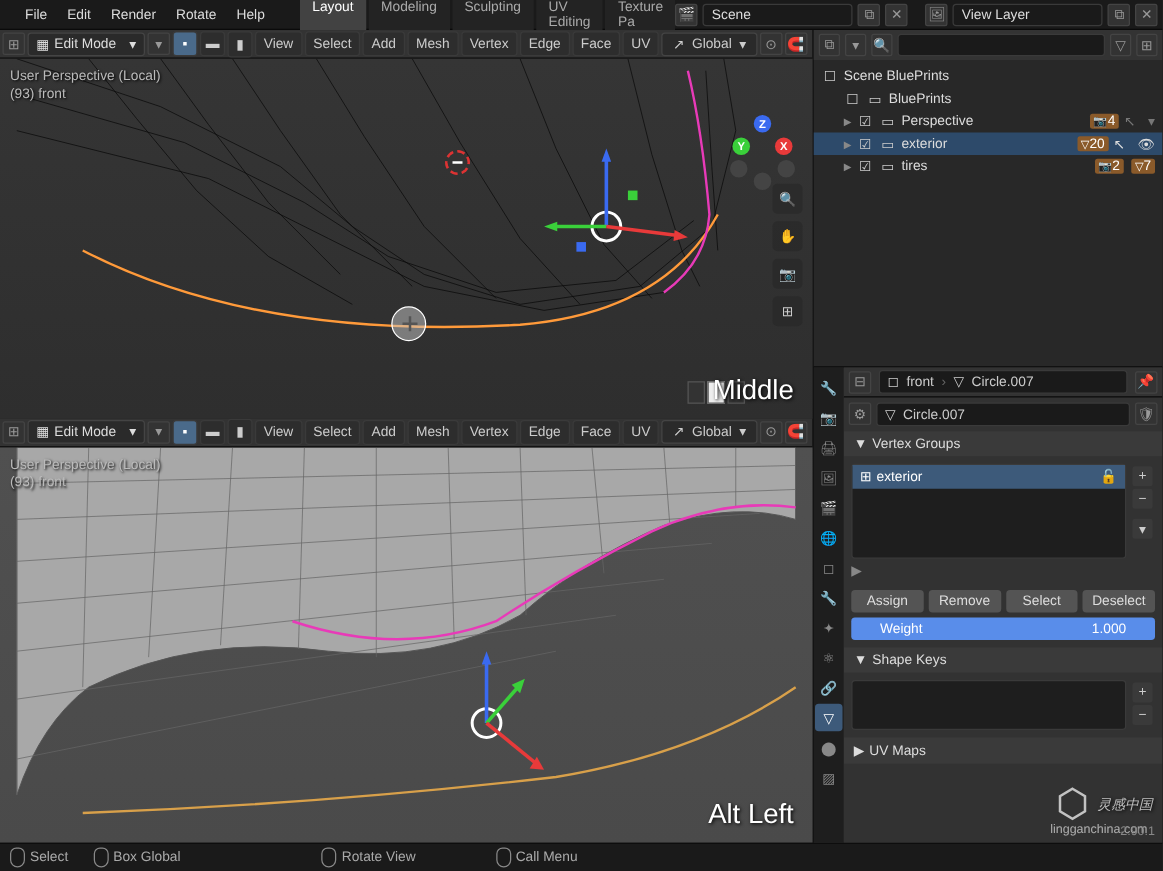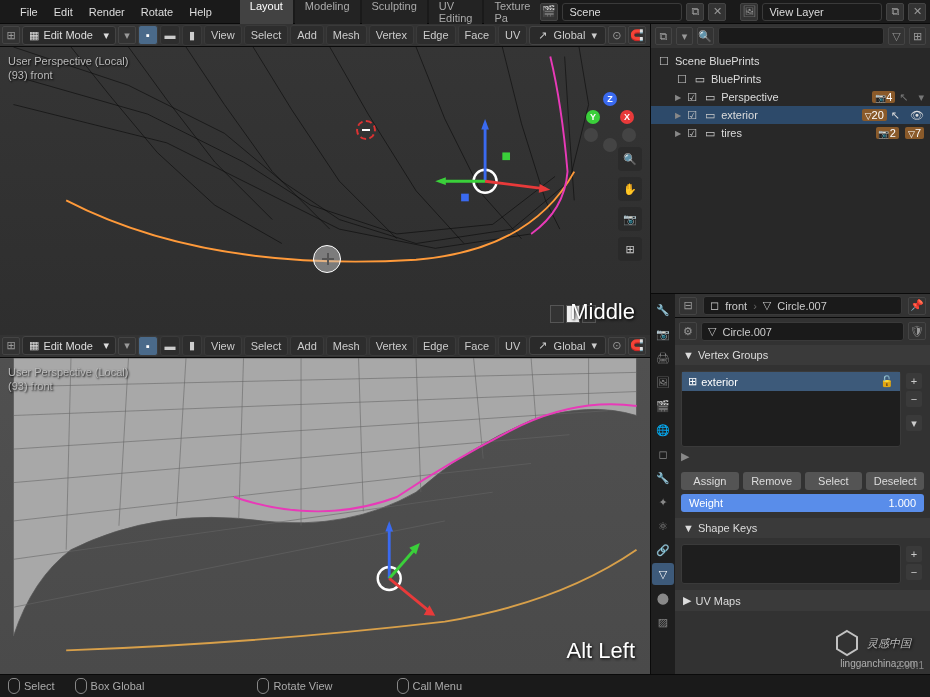--- a/index.html
+++ b/index.html
@@ -60,28 +60,28 @@
 .breadcrumb { background: #1a1a1a; border: 1px solid #3a3a3a; border-radius: 3px; padding: 2px 6px; display: flex; align-items: center; gap: 6px; flex: 1; }
 .panel-header { background: #3a3a3a; padding: 4px 8px; color: #ddd; display: flex; align-items: center; gap: 4px; }
 .panel-body { padding: 6px; }
 .vg-list { background: #1e1e1e; border: 1px solid #3a3a3a; border-radius: 3px; height: 76px; display: flex; }
 .vg-items { flex: 1; }
 .vg-item { padding: 3px 6px; background: #3d5a7a; color: #fff; display: flex; align-items: center; gap: 4px; }
 .vg-side { width: 20px; display: flex; flex-direction: column; gap: 2px; padding: 2px; }
 .vg-side-btn { background: #3a3a3a; border-radius: 2px; height: 16px; display: flex; align-items: center; justify-content: center; color: #ccc; cursor: pointer; }
 .btn-row { display: flex; gap: 4px; margin-top: 6px; }
 .btn { flex: 1; background: #545454; color: #ddd; padding: 3px 0; text-align: center; border-radius: 3px; cursor: pointer; }
-.weight-row { display: flex; margin-top: 4px; background: #598dea; border-radius: 3px; padding: 3px 8px; color: #fff; justify-content: space-between; }
+.weight-row { display: flex; margin-top: 4px; background: #598dea; border-radius: 3px; padding: 3px 23px; color: #fff; justify-content: space-between; }
 .sk-list { background: #1e1e1e; border: 1px solid #3a3a3a; border-radius: 3px; height: 40px; display: flex; }
 
 .statusbar { height: 23px; background: #1a1a1a; display: flex; align-items: center; padding: 0 8px; gap: 20px; color: #aaa; border-top: 1px solid #0a0a0a; }
 .status-item { display: flex; align-items: center; gap: 4px; }
 .mouse-icon { width: 12px; height: 16px; border: 1px solid #888; border-radius: 5px 5px 6px 6px; position: relative; }
 
-.watermark { position: absolute; right: 19px; bottom: 40px; color: rgba(255,255,255,0.7); font-size: 22px; font-style: italic; display: flex; align-items: center; gap: 6px; text-shadow: 1px 1px 3px #000; pointer-events: none; }
+.watermark { position: absolute; right: 8px; bottom: 40px; color: rgba(255,255,255,0.7); font-size: 22px; font-style: italic; display: flex; align-items: center; gap: 6px; text-shadow: 1px 1px 3px #000; pointer-events: none; }
 .watermark-sub { position: absolute; right: 12px; bottom: 28px; color: rgba(255,255,255,0.6); font-size: 10px; pointer-events: none; }
 .version { position: absolute; right: 6px; bottom: 26px; color: #888; font-size: 10px; }
 
 .cursor3d { position: absolute; width: 24px; height: 24px; }
 .cursor3d-ring { width: 20px; height: 20px; border: 2px dashed #d33; border-radius: 50%; position: absolute; top: 2px; left: 2px; }
 .cursor3d-cross { position: absolute; top: 11px; left: 8px; width: 8px; height: 2px; background: #fff; }
 </style>
 </head>
 <body>
 

